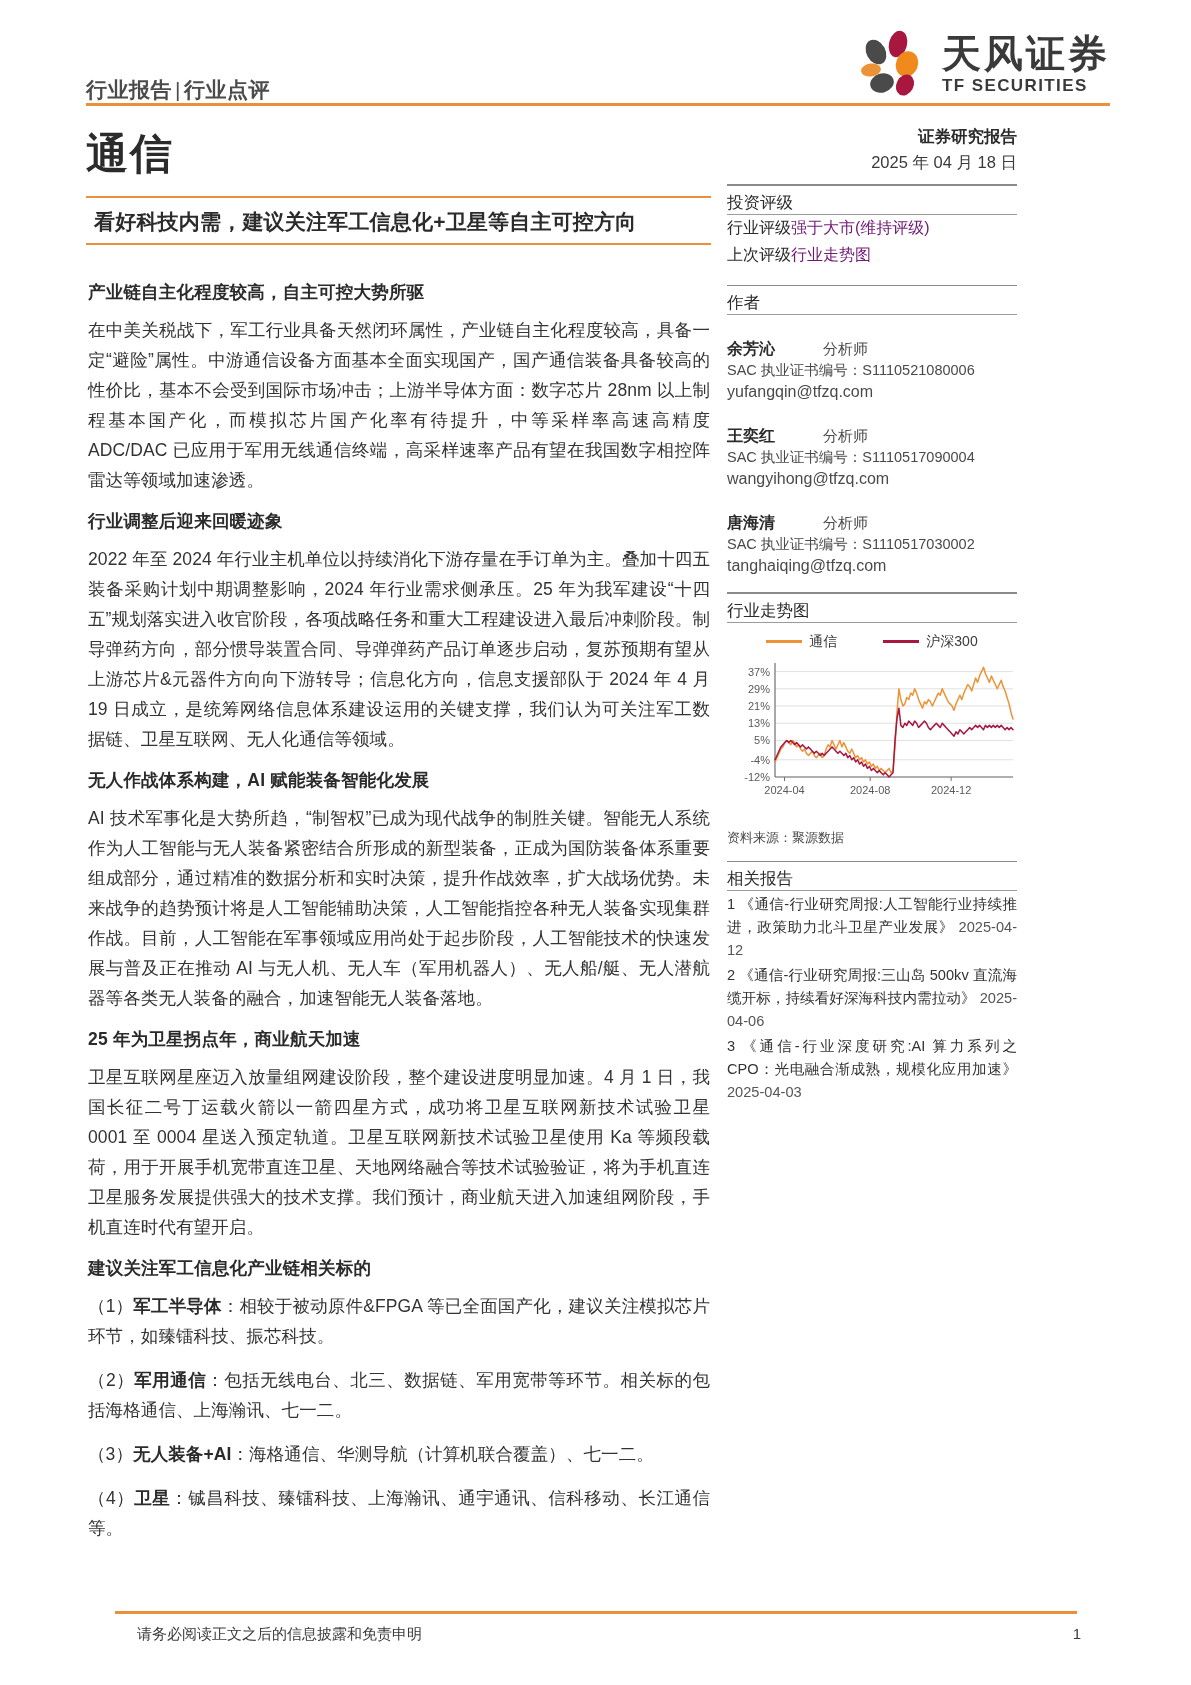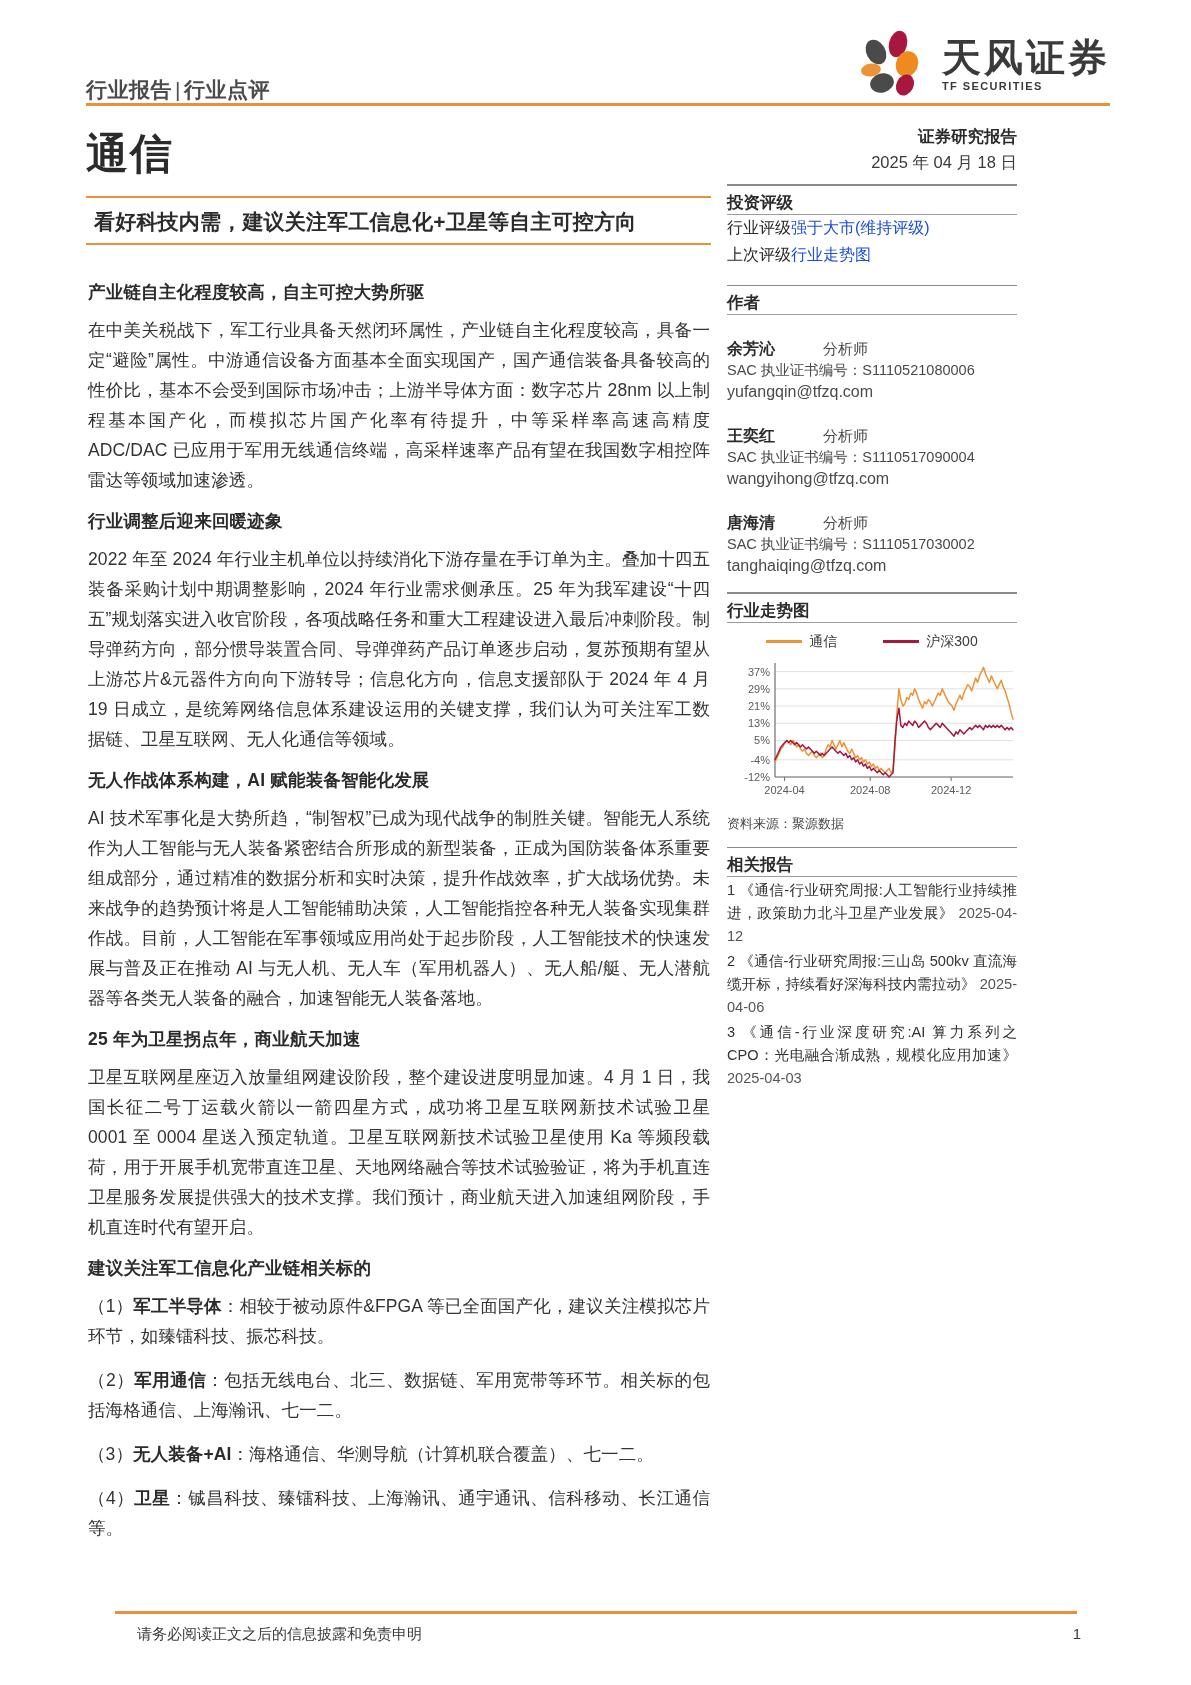--- a/index.html
+++ b/index.html
@@ -56,21 +56,21 @@
   .logo-mark svg { display: block; }
   .logo-text { display: flex; flex-direction: column; align-items: flex-start; }
   .logo-cn {
     font-size: 39px;
     font-weight: bold;
     color: #3a3a3a;
     letter-spacing: 3px;
     line-height: 1.05;
   }
   .logo-en {
-    font-size: 11px;
+    font-size: 17px;
     font-weight: bold;
     color: #3a3a3a;
     letter-spacing: 1.4px;
     margin-top: 1px;
   }
 
   .rule-orange-top {
     position: absolute;
     left: 86px;
     top: 103px;
@@ -162,32 +162,32 @@
     margin-bottom: 10px;
   }
   .side-line {
     height: 1.5px;
     background: #8a8a8a;
     margin: 0;
   }
   .side-line.thin { height: 1px; background: #9b9b9b; }
   .side-sect-title {
     font-size: 16.5px;
-    font-weight: bold;
+    font-weight: normal;
     color: #2b2b2b;
     padding: 6px 0 0 0;
   }
   .rating-row {
     display: flex;
     font-size: 16px;
     color: #333;
     padding: 3px 0;
   }
   .rating-row .lbl { font-weight: normal; color: #2b2b2b; }
-  .rating-row .val { color: #1d4ed8; }
+  .rating-row .val { color: #701a75; }
 
   .author-block { padding-top: 4px; }
   .author-name-row {
     display: flex;
     gap: 48px;
     align-items: baseline;
     margin-top: 20px;
   }
   .author-name { font-size: 16px; font-weight: bold; color: #2b2b2b; }
   .author-role { font-size: 15px; color: #4a4a4a; }
@@ -202,21 +202,21 @@
     gap: 46px;
     margin: 10px 0 4px 0;
   }
   .legend-item { display: flex; align-items: center; gap: 7px; }
   .legend-swatch { width: 36px; height: 3.5px; display: block; }
   .legend-label { font-size: 14px; color: #3a3a3a; }
   .chart-svg-wrap { width: 290px; }
   .chart-source {
     font-size: 13px;
     color: #4a4a4a;
-    margin-top: 6px;
+    margin-top: 20px;
     margin-bottom: 14px;
     font-family: Liberation Serif, serif;
   }
 
   
   .rep-list { padding-top: 2px; }
   .rep-item {
     font-size: 14.6px;
     line-height: 23px;
     color: #333;

